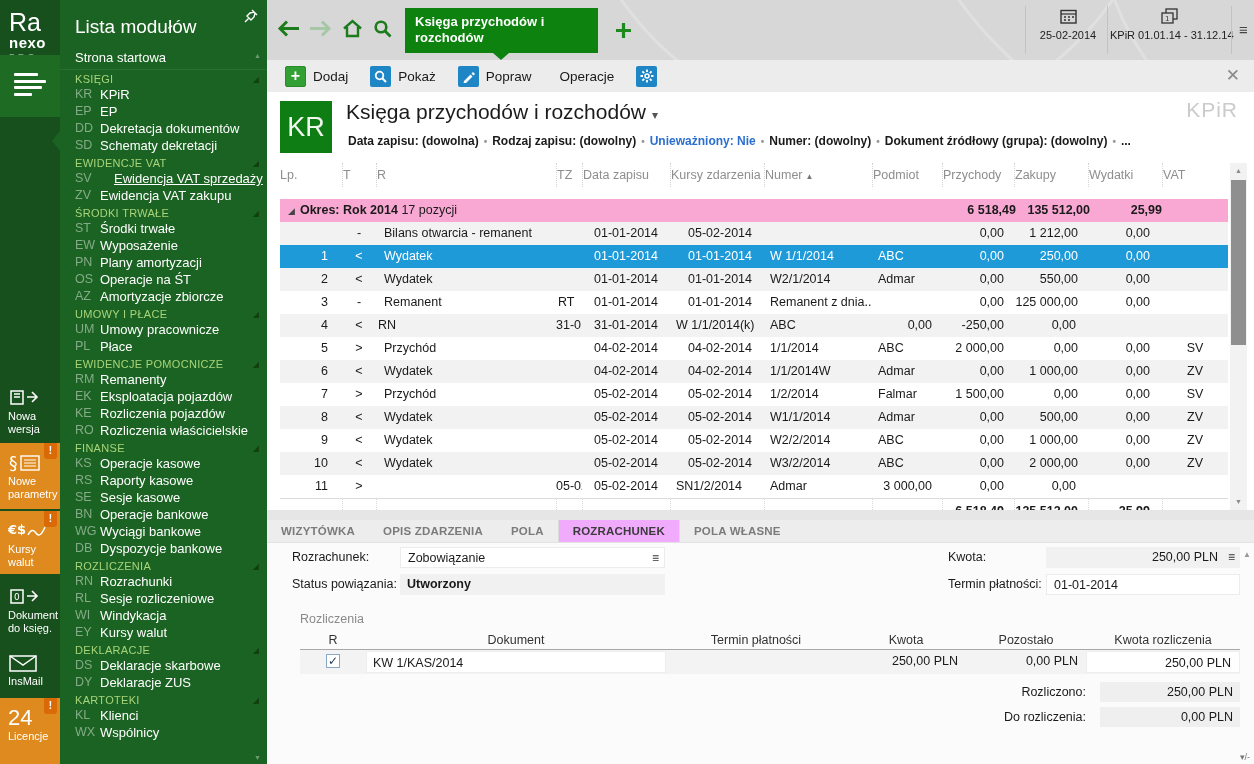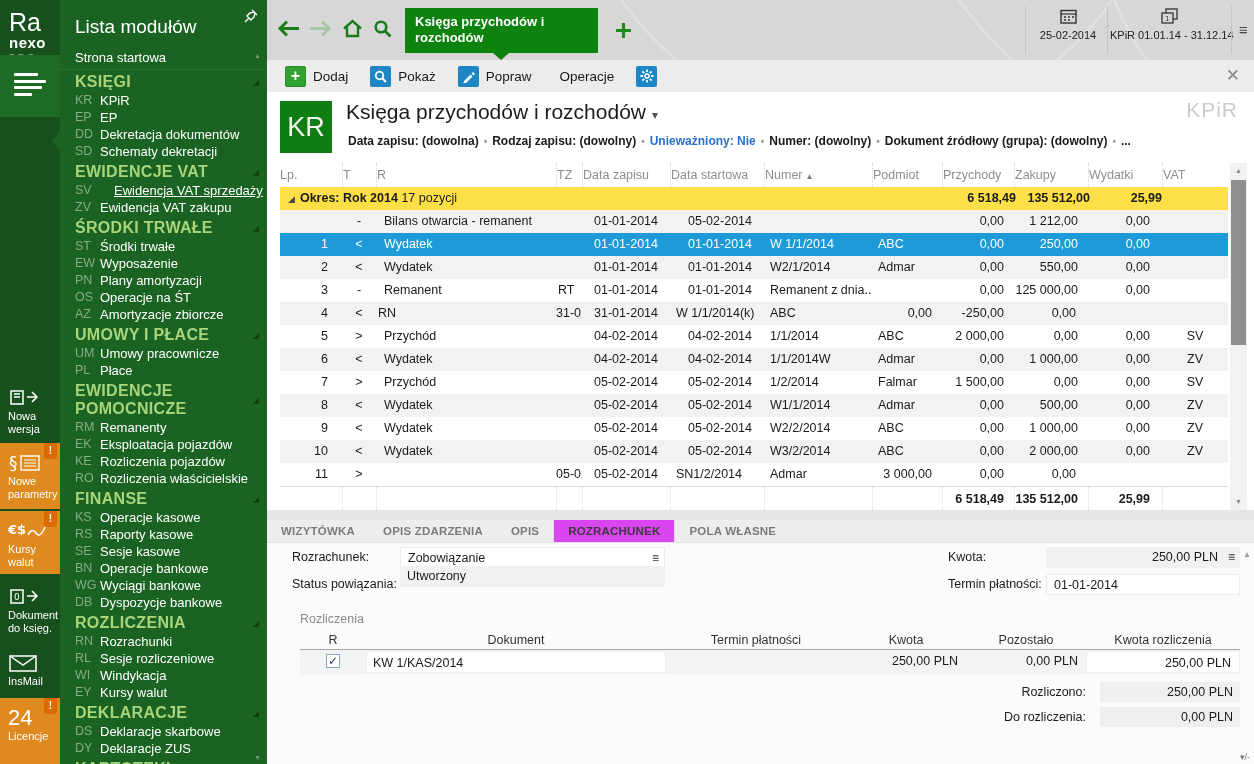--- a/index.html
+++ b/index.html
@@ -22,21 +22,21 @@
   .rail-item .big { font-size:22px; line-height:24px; font-weight:400; }
   .badge-alert { position:absolute; top:0; right:3px; width:13px; height:16px; background:#d96a06; color:#fff; font-weight:bold; font-size:10px; text-align:center; line-height:16px; border-radius:0 0 3px 3px; }
 
   
   #modules { position:absolute; left:60px; top:0; width:207px; height:764px; background:#1b6322; z-index:20; overflow:hidden; }
   #modules h1 { font-size:19px; font-weight:400; color:#fff; padding:16px 0 10px 15px; }
   #pin { position:absolute; top:8px; right:8px; width:16px; height:16px; cursor:pointer; }
   #home-item { color:#fff; font-size:13px; padding:2px 0 4px 15px; cursor:pointer; position:relative; border-bottom:1px solid #2a7130; }
   #home-item .hint { position:absolute; right:6px; top:4px; font-size:7px; color:#6d9a72; }
   .m-sec-h { display:flex; align-items:center; padding:3px 8px 1px 15px; cursor:pointer; }
-  .m-sec-h .t { color:#a8d47a; font-size:16px; font-weight:bold; letter-spacing:.3px; flex:1; }
+  .m-sec-h .t { color:#a8d47a; font-size:11px; font-weight:normal; letter-spacing:.3px; flex:1; }
   .m-sec-h .a { color:#11400f; font-size:8px; }
   .m-item { display:flex; padding:0 0 0 15px; height:17px; line-height:17px; cursor:pointer; }
   .m-item .c { width:25px; color:#85ab88; font-size:12.5px; flex:none; }
   .m-item .l { color:#fff; font-size:13px; white-space:nowrap; }
   .m-item .l.u { text-decoration:underline;margin-left:14px; }
   #modules .hint-b { position:absolute; bottom:3px; right:6px; font-size:7px; color:#6d9a72; }
 
   
   #main { position:absolute; left:267px; top:0; width:987px; height:764px; }
 
@@ -84,21 +84,21 @@
   .grow.hdr .sort { font-size:8px; color:#777; margin-left:3px; }
   .c0 { text-align:right; padding-right:14px; }
   .c1 { text-align:center; }
   .c2 { padding-left:8px; }
   .c3 { padding-left:2px; }
   .c4,.c5 { text-align:right; padding-right:12px; }
   .c6,.c7 { padding-left:6px; }
   .c8,.c9 { text-align:right; padding-right:10px; }
   .c10 { text-align:right; padding-right:12px; }
   .c11 { text-align:center; }
-  #group-row { height:23px; line-height:23px; background:#fde047; display:grid; grid-template-columns:674px 72px 74px 74px 66px; font-size:12.5px; cursor:pointer; }
+  #group-row { height:23px; line-height:23px; background:#f9a8d4; display:grid; grid-template-columns:674px 72px 74px 74px 66px; font-size:12.5px; cursor:pointer;margin-top:12px; }
   #group-row .gt { padding-left:8px; white-space:nowrap; }
   #group-row .tri { font-size:9px; color:#444; margin-right:5px; }
   #group-row b { font-weight:bold; }
   #group-row .num { text-align:right; padding-right:10px; font-weight:bold; }
   #group-row .num.w { padding-right:12px; }
   .grow.body.even { background:#f2f2f2; }
   .grow.body { cursor:pointer; }
   .grow.body.sel { background:#1f9ad8; color:#fff; }
   .grow.ftr { height:24px; line-height:24px; border-top:1px solid #dcdcdc; font-weight:bold; }
   .grow.ftr > div + div { border-left:1px dotted #d8d8d8; }
@@ -107,21 +107,21 @@
   #vscroll { position:absolute; left:963px; top:71px; width:17px; height:347px; background:#f2f2f2; }
   #vscroll .sb-btn { position:absolute; left:0; width:17px; height:16px; color:#8a8a8a; font-size:7px; text-align:center; line-height:16px; cursor:pointer; }
   #vscroll .thumb { position:absolute; left:1px; top:17px; width:15px; height:165px; background:#8f8f8f; cursor:pointer; }
 
   #splitter { position:absolute; left:0; top:418px; width:987px; height:10px; background:#e6e6e6; cursor:row-resize; }
 
   
   #detail { position:absolute; left:0; top:428px; width:987px; height:244px; background:#fbfbfb; }
   #dtabs { height:23px; background:#ededed; display:flex; border-bottom:1px solid #e2e2e2; }
   .dtab { padding:0 14px; font-size:11.5px; font-weight:bold; color:#7b7b7b; line-height:23px; cursor:pointer; letter-spacing:.2px; }
-  .dtab.on { background:#d946ef; color:#3a3a3a; border-left:1px solid #dcdcdc; border-right:1px solid #dcdcdc; }
+  .dtab.on { background:#f0abfc; color:#3a3a3a; border-left:1px solid #dcdcdc; border-right:1px solid #dcdcdc; }
   .fld-lbl { position:absolute; font-size:12.5px; color:#1a1a1a; line-height:21px; }
   .fld { position:absolute; height:21px; line-height:21px; font-size:12.5px; padding:0 7px; cursor:text; }
   .fld.white { background:#fff; border:1px solid #ececec; }
   .fld.gray { background:#f1f1f1; }
   .fld .menu-glyph { position:absolute; right:5px; top:0; font-size:12px; color:#333; cursor:pointer; }
   #roz-title { position:absolute; left:33px; top:92px; font-size:12.5px; color:#8a8a8a; }
   #roz-table { position:absolute; left:33px; top:110px; width:940px; }
   .rrow { display:grid; grid-template-columns:66px 300px 180px 120px 120px 154px; font-size:12.5px; }
   .rrow.rh { height:20px; line-height:20px; color:#333; border-bottom:1px solid #a8a8a8; }
   .rrow.rh > div { text-align:center; cursor:pointer; }
@@ -492,21 +492,21 @@
     <div id="filters"><span class="f-val">Data zapisu: (dowolna)</span><span class="f-dot">•</span><span class="f-val">Rodzaj zapisu: (dowolny)</span><span class="f-dot">•</span><span class="f-val acc">Unieważniony: Nie</span><span class="f-dot">•</span><span class="f-val">Numer: (dowolny)</span><span class="f-dot">•</span><span class="f-val">Dokument źródłowy (grupa): (dowolny)</span><span class="f-dot">•</span><span class="f-val">...</span></div>
     <div id="watermark">KPiR</div>
 
     <div id="grid">
       <div class="grow hdr" id="grid-head">
           <div>Lp.</div>
           <div>T</div>
           <div>R</div>
           <div>TZ</div>
           <div>Data zapisu</div>
-          <div>Data startowa</div>
+          <div>Kursy zdarzenia</div>
           <div>Numer<span class="sort">▲</span></div>
           <div>Podmiot</div>
           <div>Przychody</div>
           <div>Zakupy</div>
           <div>Wydatki</div>
           <div>VAT</div>
         </div>
       <div id="group-row">
         <div class="gt"><span class="tri">◢</span><b>Okres: Rok 2014</b>&nbsp;<span>17 pozycji</span></div>
         <div class="num">6 518,49</div>
@@ -703,32 +703,32 @@
       <span class="thumb"></span>
       <span class="sb-btn" style="bottom:0;">▼</span>
     </div>
 
     <div id="splitter"></div>
 
     <div id="detail">
       <div id="dtabs">
           <div class="dtab">WIZYTÓWKA</div>
           <div class="dtab">OPIS ZDARZENIA</div>
-          <div class="dtab">OPIS</div>
+          <div class="dtab">POLA</div>
           <div class="dtab on">ROZRACHUNEK</div>
           <div class="dtab">POLA WŁASNE</div>
         </div>
 
       <span class="fld-lbl" style="left:25px; top:27px;">Rozrachunek:</span>
       <div class="fld white" style="left:133px; top:27px; width:265px;">
         <span>Zobowiązanie</span>
         <span class="menu-glyph">≡</span>
       </div>
       <span class="fld-lbl" style="left:25px; top:54px;">Status powiązania:</span>
-      <div class="fld gray" style="left:133px; top:46px; width:265px;">
+      <div class="fld gray" style="left:133px; top:54px; width:265px;font-weight:bold;">
         <span>Utworzony</span>
       </div>
 
       <span class="fld-lbl" style="left:681px; top:27px;">Kwota:</span>
       <div class="fld gray" style="left:779px; top:27px; width:194px; text-align:right; padding-right:22px;">
         <span>250,00 PLN</span>
         <span class="menu-glyph">≡</span>
       </div>
       <span class="fld-lbl" style="left:681px; top:54px;">Termin płatności:</span>
       <div class="fld white" style="left:779px; top:54px; width:194px;">

